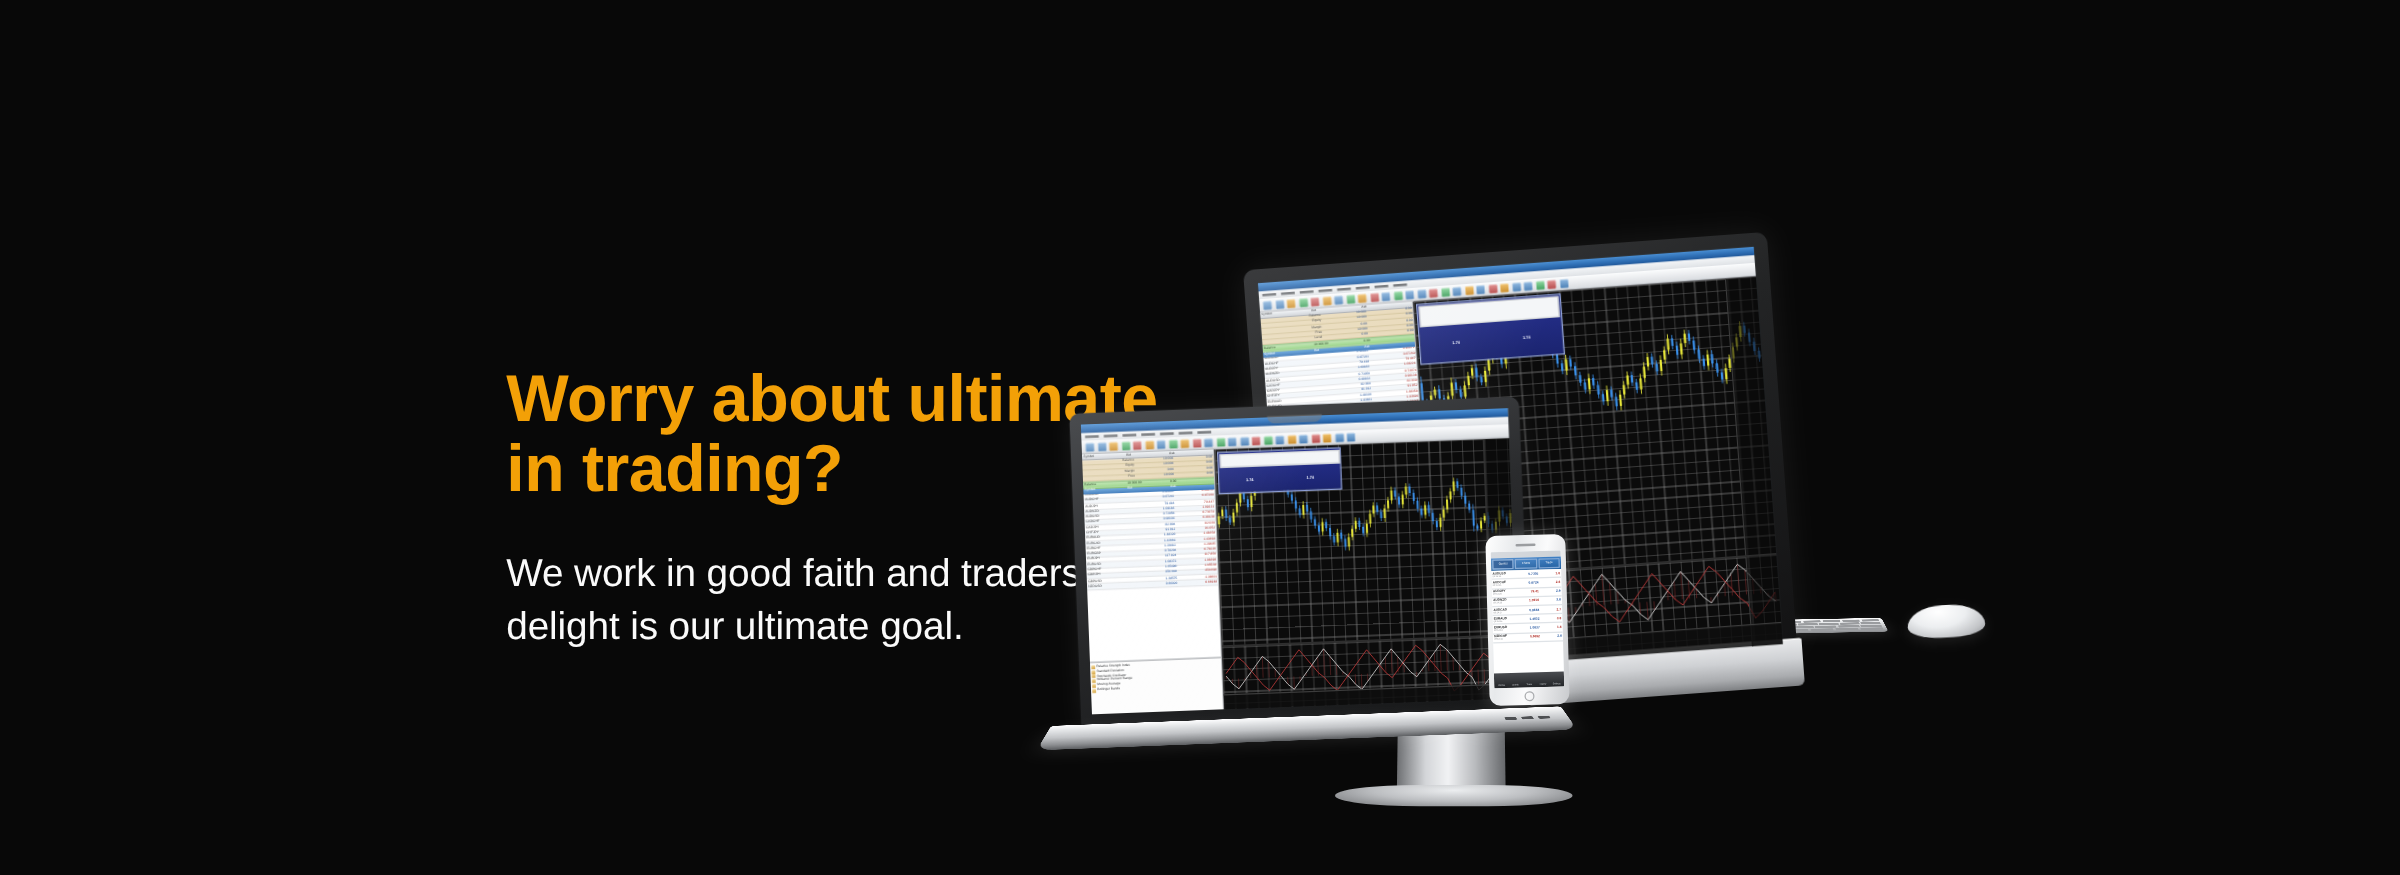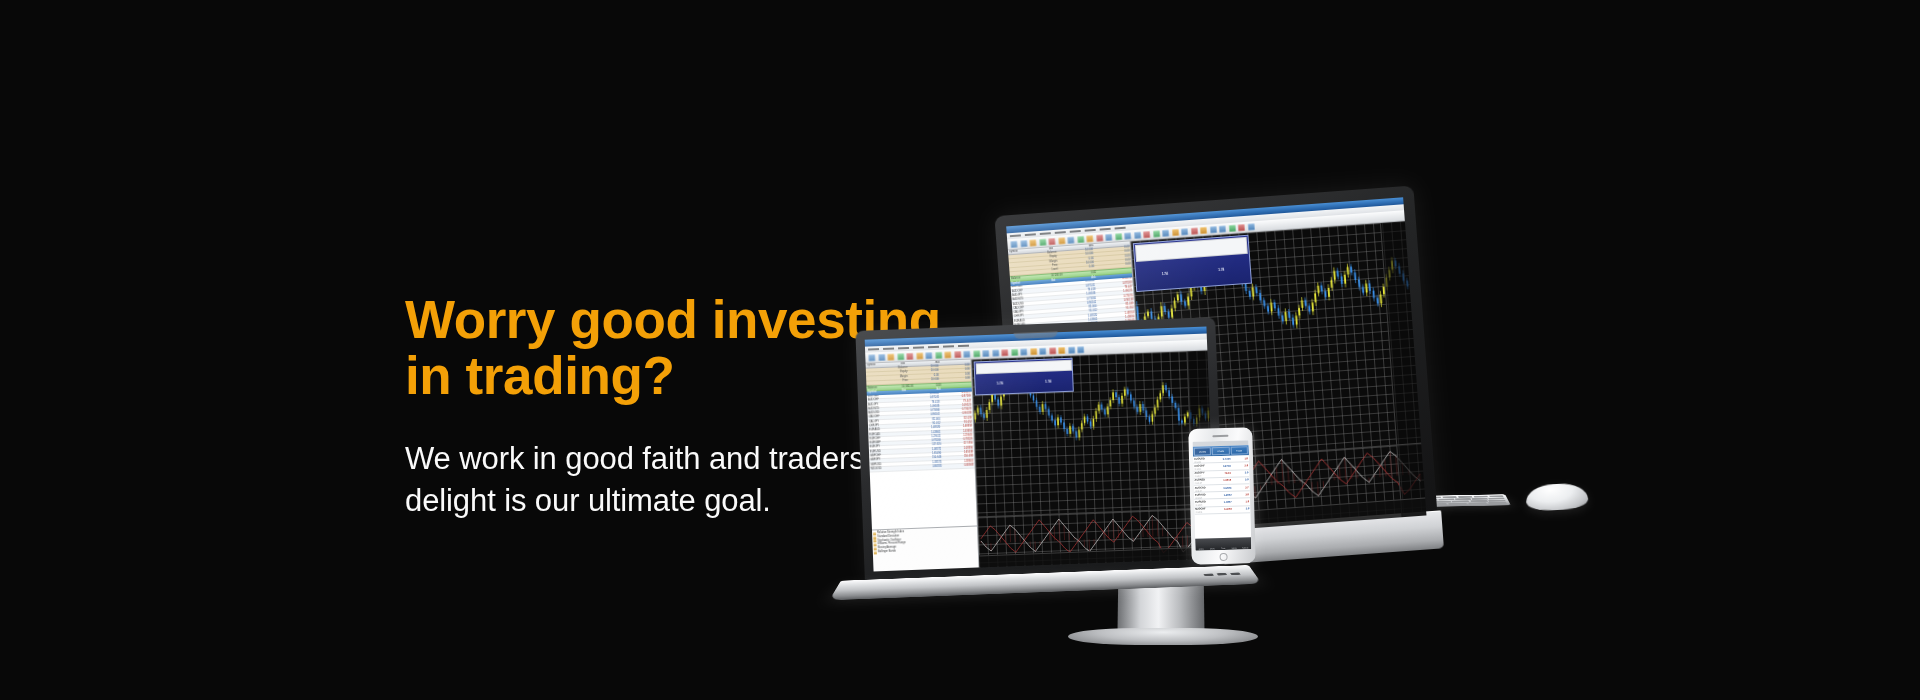--- a/index.html
+++ b/index.html
@@ -387,21 +387,21 @@
     flex: 1; color: #cfd2d6; font-size: 1.7px;
     display: flex; align-items: flex-end; justify-content: center;
   }
 </style>
 </head>
 <body>
 
 <div class="banner">
 
   <div class="copy">
-    <div class="headline">Worry good investing
+    <div class="headline">Worry about ultimate
 in trading?</div>
     <div class="subcopy">We work in good faith and traders'
 delight is our ultimate goal.</div>
   </div>
 
   <div class="devices">
 
     <div class="keyboard">
       <div class="kb-row">
           <i></i>

